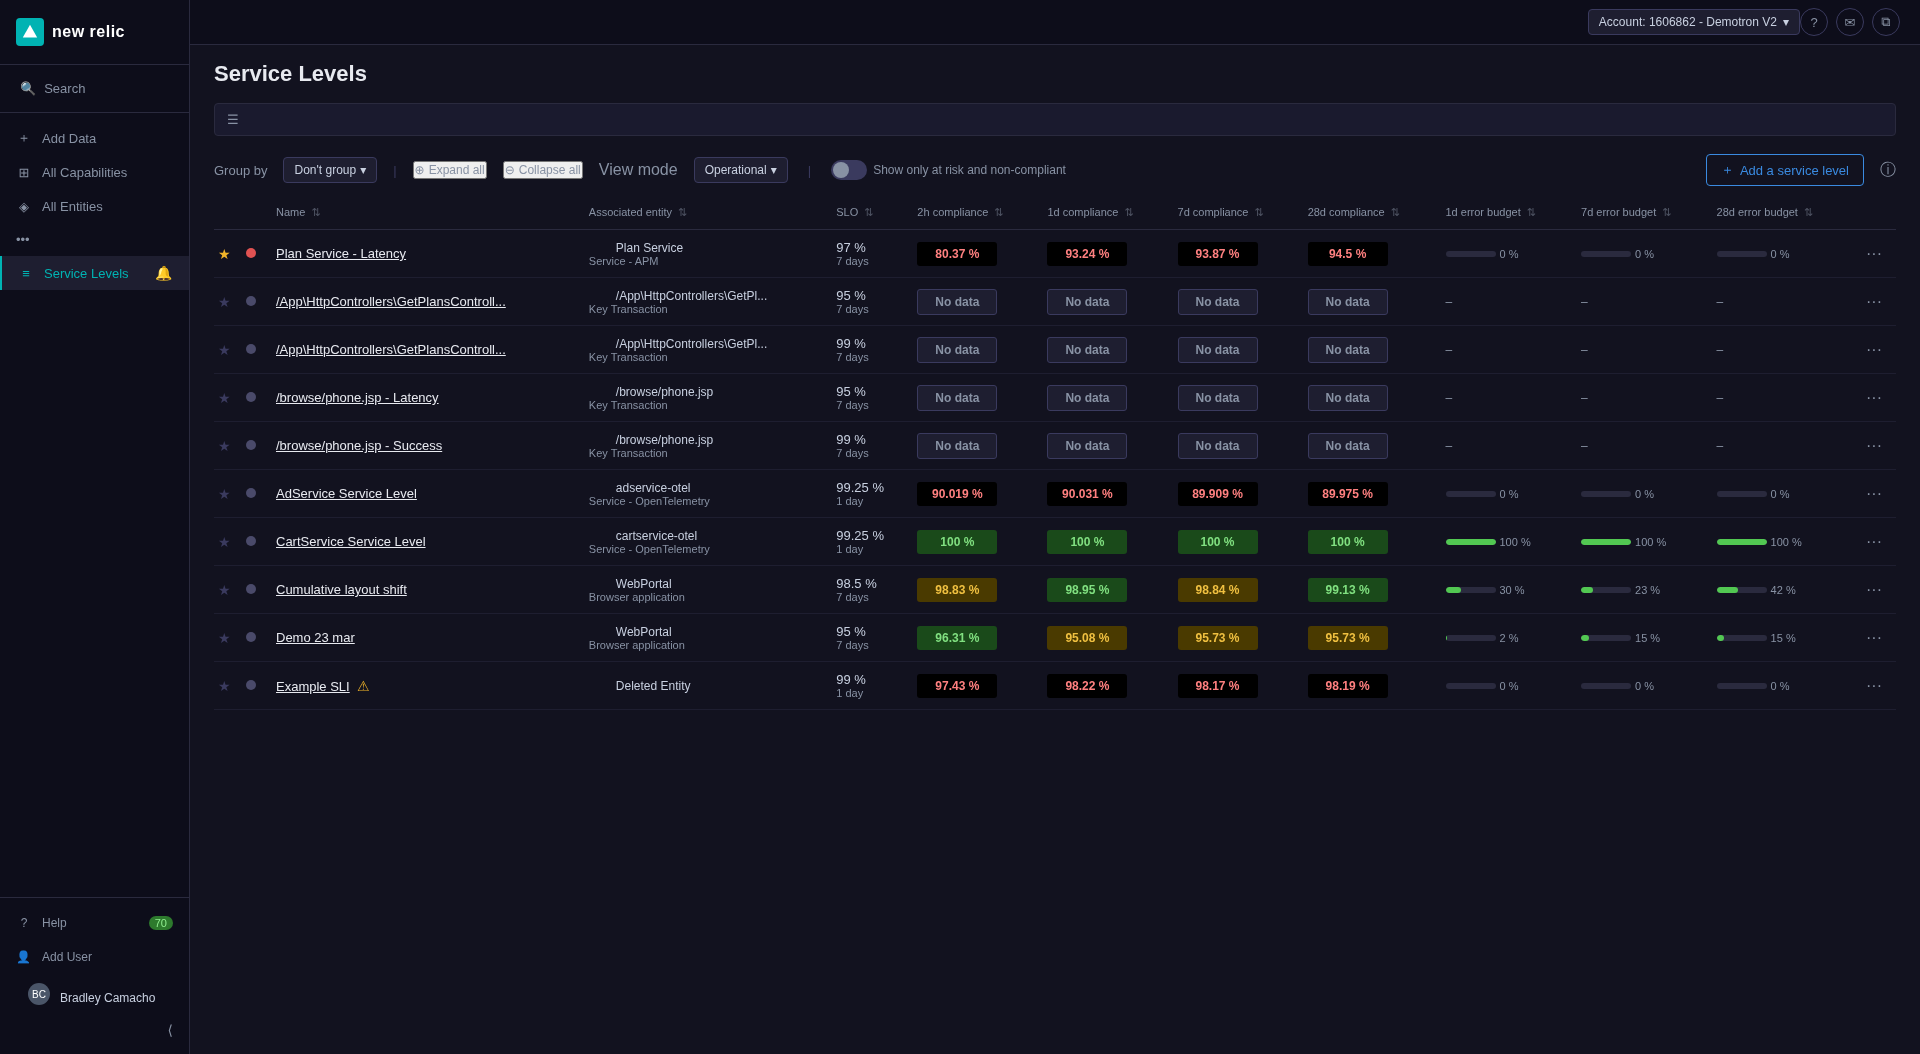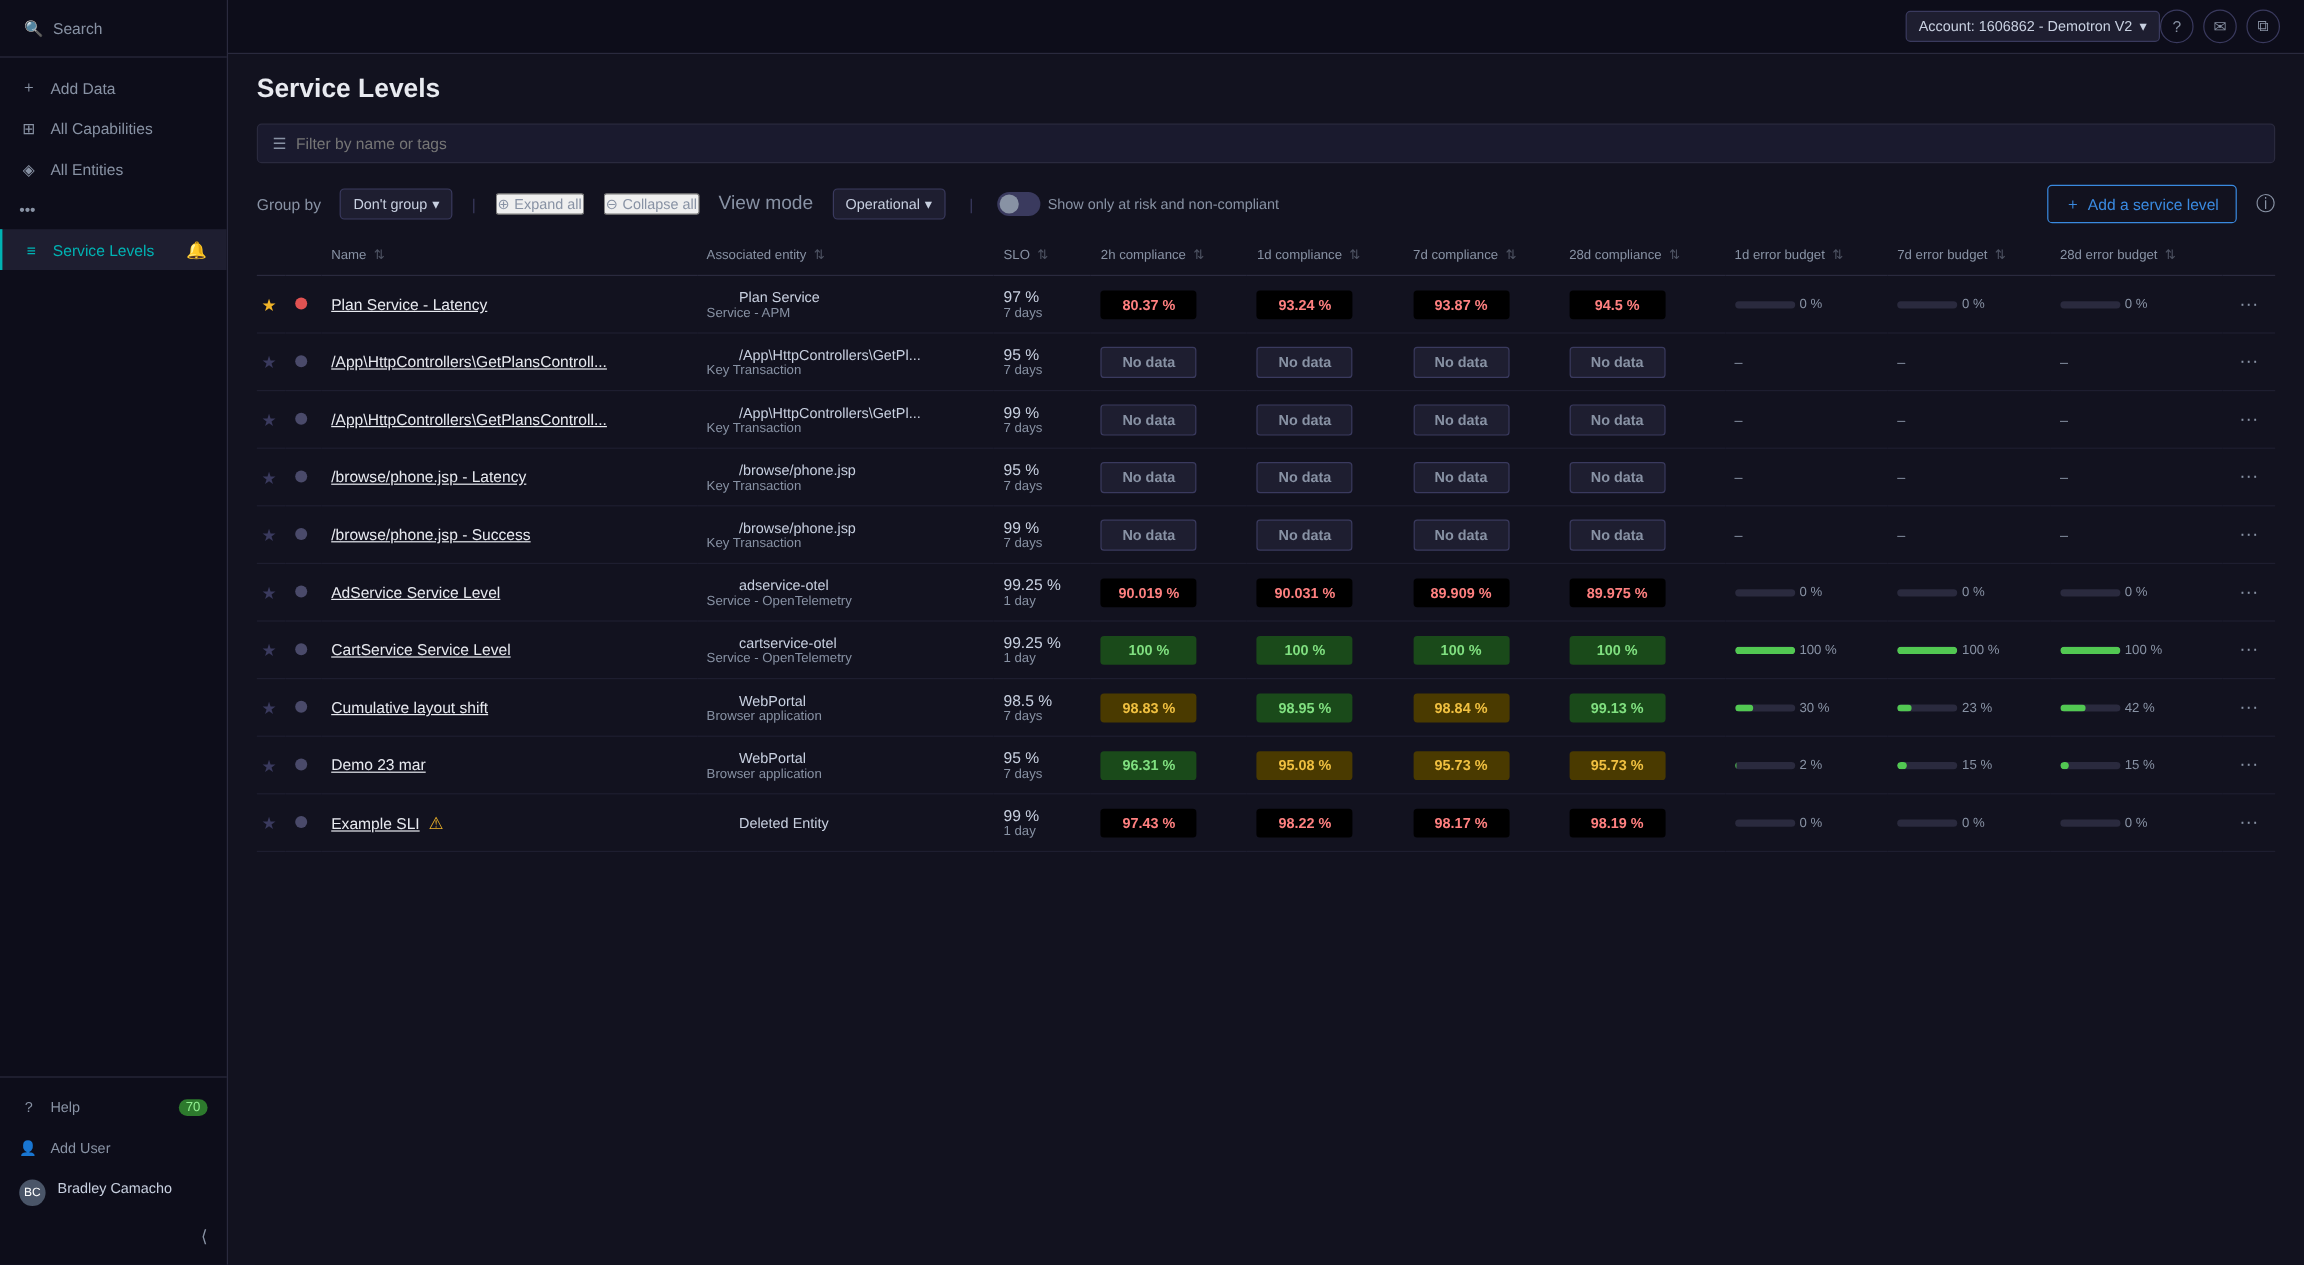--- a/index.html
+++ b/index.html
@@ -12,21 +12,21 @@
     .logo-icon svg { width: 18px; height: 18px; fill: white; }
     .logo-text { color: #fff; font-size: 16px; font-weight: 600; letter-spacing: 0.5px; }
     .sidebar-search { padding: 10px 12px; border-bottom: 1px solid #2a2a3e; }
     .sidebar-search-btn { display: flex; align-items: center; gap: 8px; color: #8892a4; cursor: pointer; padding: 6px 8px; border-radius: 4px; width: 100%; }
     .sidebar-nav { padding: 8px 0; flex: 1; overflow-y: auto; }
     .nav-item { display: flex; align-items: center; gap: 10px; padding: 9px 16px; color: #8892a4; cursor: pointer; font-size: 13px; }
     .nav-item.active { background: #1e1e30; color: #00b3b3; border-left: 2px solid #00b3b3; }
     .nav-item .icon { width: 16px; height: 16px; display: flex; align-items: center; justify-content: center; flex-shrink: 0; }
     .sidebar-bottom { padding: 8px 0; border-top: 1px solid #2a2a3e; }
     .sidebar-bottom .nav-item { font-size: 12px; }
-    .user-item { display: flex; align-items: flex-start; gap: 10px; padding: 9px 16px; cursor: pointer; }
+    .user-item { display: flex; align-items: flex-end; gap: 10px; padding: 9px 28px; cursor: pointer; }
     .user-avatar { width: 22px; height: 22px; background: #4a5568; border-radius: 50%; display: flex; align-items: center; justify-content: center; font-size: 10px; color: #fff; flex-shrink: 0; }
     .badge { background: #2d7a2d; color: #90ee90; border-radius: 10px; padding: 1px 6px; font-size: 11px; margin-left: auto; }
     .collapse-btn { padding: 8px 16px; display: flex; justify-content: flex-end; }
     .collapse-icon { color: #8892a4; cursor: pointer; font-size: 14px; }
 
     
     .main { flex: 1; display: flex; flex-direction: column; overflow: hidden; background: #12121f; }
     .top-bar { display: flex; align-items: center; justify-content: space-between; padding: 8px 20px; background: #0d0d1a; border-bottom: 1px solid #2a2a3e; }
     .account-selector { background: #1e1e30; border: 1px solid #3a3a5e; color: #c8d0e0; border-radius: 4px; padding: 5px 10px; font-size: 12px; display: flex; align-items: center; gap: 6px; cursor: pointer; }
     .top-bar-icons { display: flex; gap: 8px; }
@@ -86,20 +86,28 @@
     .fill-green { background: #52c852; }
     .progress-pct { color: #8892a4; font-size: 11px; white-space: nowrap; }
     .dash-value { color: #8892a4; font-size: 12px; }
     .more-btn { color: #8892a4; cursor: pointer; font-size: 16px; padding: 2px 6px; border-radius: 3px; }
     .warning-icon { color: #f0b429; font-size: 14px; margin-left: 4px; }
   </style>
 </head>
 <body>
 
 <nav class="sidebar">
+  <div class="sidebar-logo">
+    <div class="logo-icon">
+      <svg viewBox="0 0 20 20">
+          <polygon points="10,2 18,16 2,16" fill="white"></polygon>
+        </svg>
+    </div>
+    <span class="logo-text">new relic</span>
+  </div>
 
   <div class="sidebar-search">
     <div class="sidebar-search-btn">
       <span>🔍</span>
       <span>Search</span>
     </div>
   </div>
 
   <div class="sidebar-nav">
     <div class="nav-item">
@@ -158,21 +166,20 @@
       <div class="top-bar-icon">⧉</div>
     </div>
   </div>
 
   <div class="page-header">
     <h1 class="page-title">Service Levels</h1>
   </div>
 
   <div class="filter-bar">
     <span class="filter-icon">☰</span>
-    <input class="filter-input" placeholder="Filter by name or tags" style="">
   </div>
 
   <div class="toolbar">
     <span class="group-by-label">Group by</span>
     <button class="dropdown-btn">
       <span>Don't group</span>
       <span>▾</span>
     </button>
     <span style="color:#3a3a5e;">|</span>
     <button class="expand-btn">

